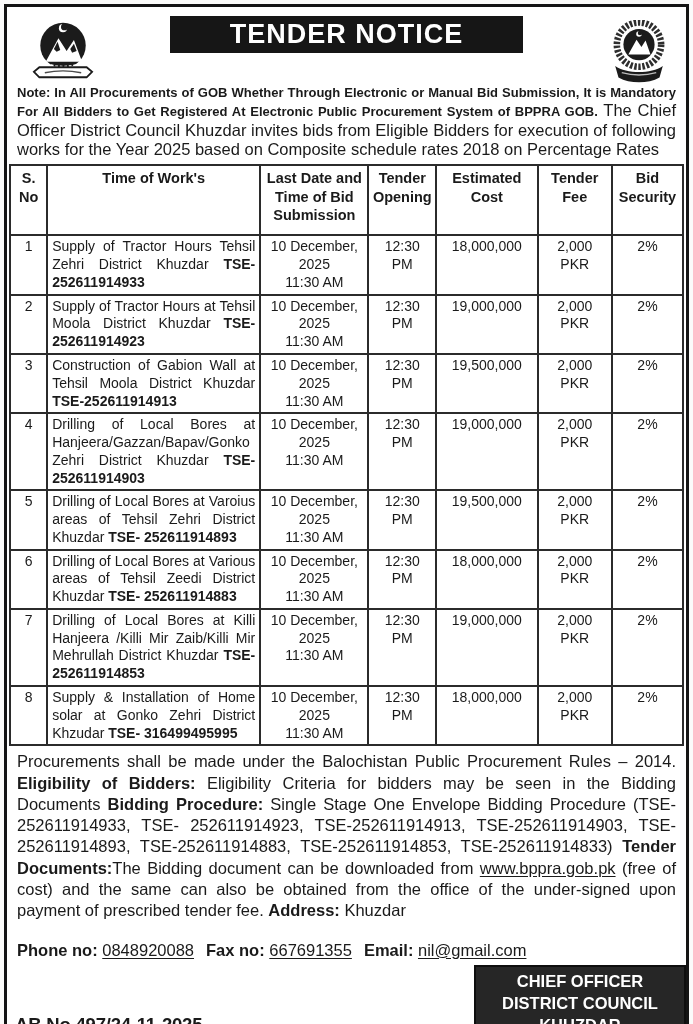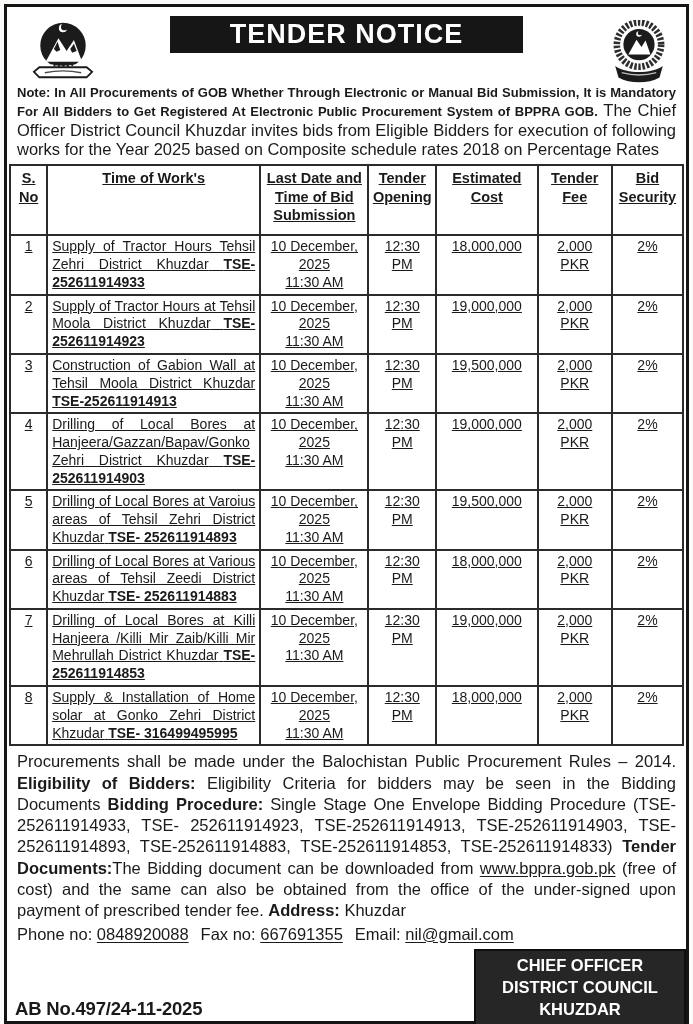--- a/index.html
+++ b/index.html
@@ -33,45 +33,45 @@
     font-size: 16.5px; line-height: 1.17;
     text-align: justify;
   }
   .note b { font-size: 13px; }
   
   table.tender {
     width: calc(100% - 4px);
     margin: 0 2px;
     border-collapse: collapse;
     border: 2px solid #ec4899;
-    font-size: 14px; line-height: 1.27; text-decoration: underline;
+    font-size: 14px; line-height: 1.27;
   }
   table.tender th, table.tender td {
     border: 2px solid #2b2b2b;
     vertical-align: top;
     padding: 2px 4px;
   }
   table.tender th {
     font-size: 14.5px; text-align: center;
     padding: 3px 2px 10px 2px;
   }
   td.c-no   { text-align: center; }
   td.c-name { text-align: justify; padding: 2px 5px; }
   td.c-date, td.c-open, td.c-cost, td.c-fee, td.c-sec { text-align: center; }
   
   .terms {
-    margin: 5px 10px 2px 10px;
+    margin: 5px 10px 18px 10px;
     font-size: 16.5px; line-height: 1.29;
     text-align: justify;
   }
   .contact {
     margin: 0 10px 4px 10px;
     font-size: 16.5px; line-height: 1.3;
   }
-  .contact .lbl { font-weight: normal; }
+  .contact .lbl { font-weight: bold; }
   .contact .gap { margin-left: 12px; }
   .u { text-decoration: underline; text-underline-offset: 2px; }
   
   .bottom { position: relative; height: 72px; margin: 2px 0 0 0; }
   .sig-box {
     position: absolute; top: 0; right: 0;
     width: 212px;
     background: #262626; border: 2px solid #0e0e0e;
     color: #ffffff; text-align: center;
     font-weight: bold; font-size: 16.5px; line-height: 1.33;

